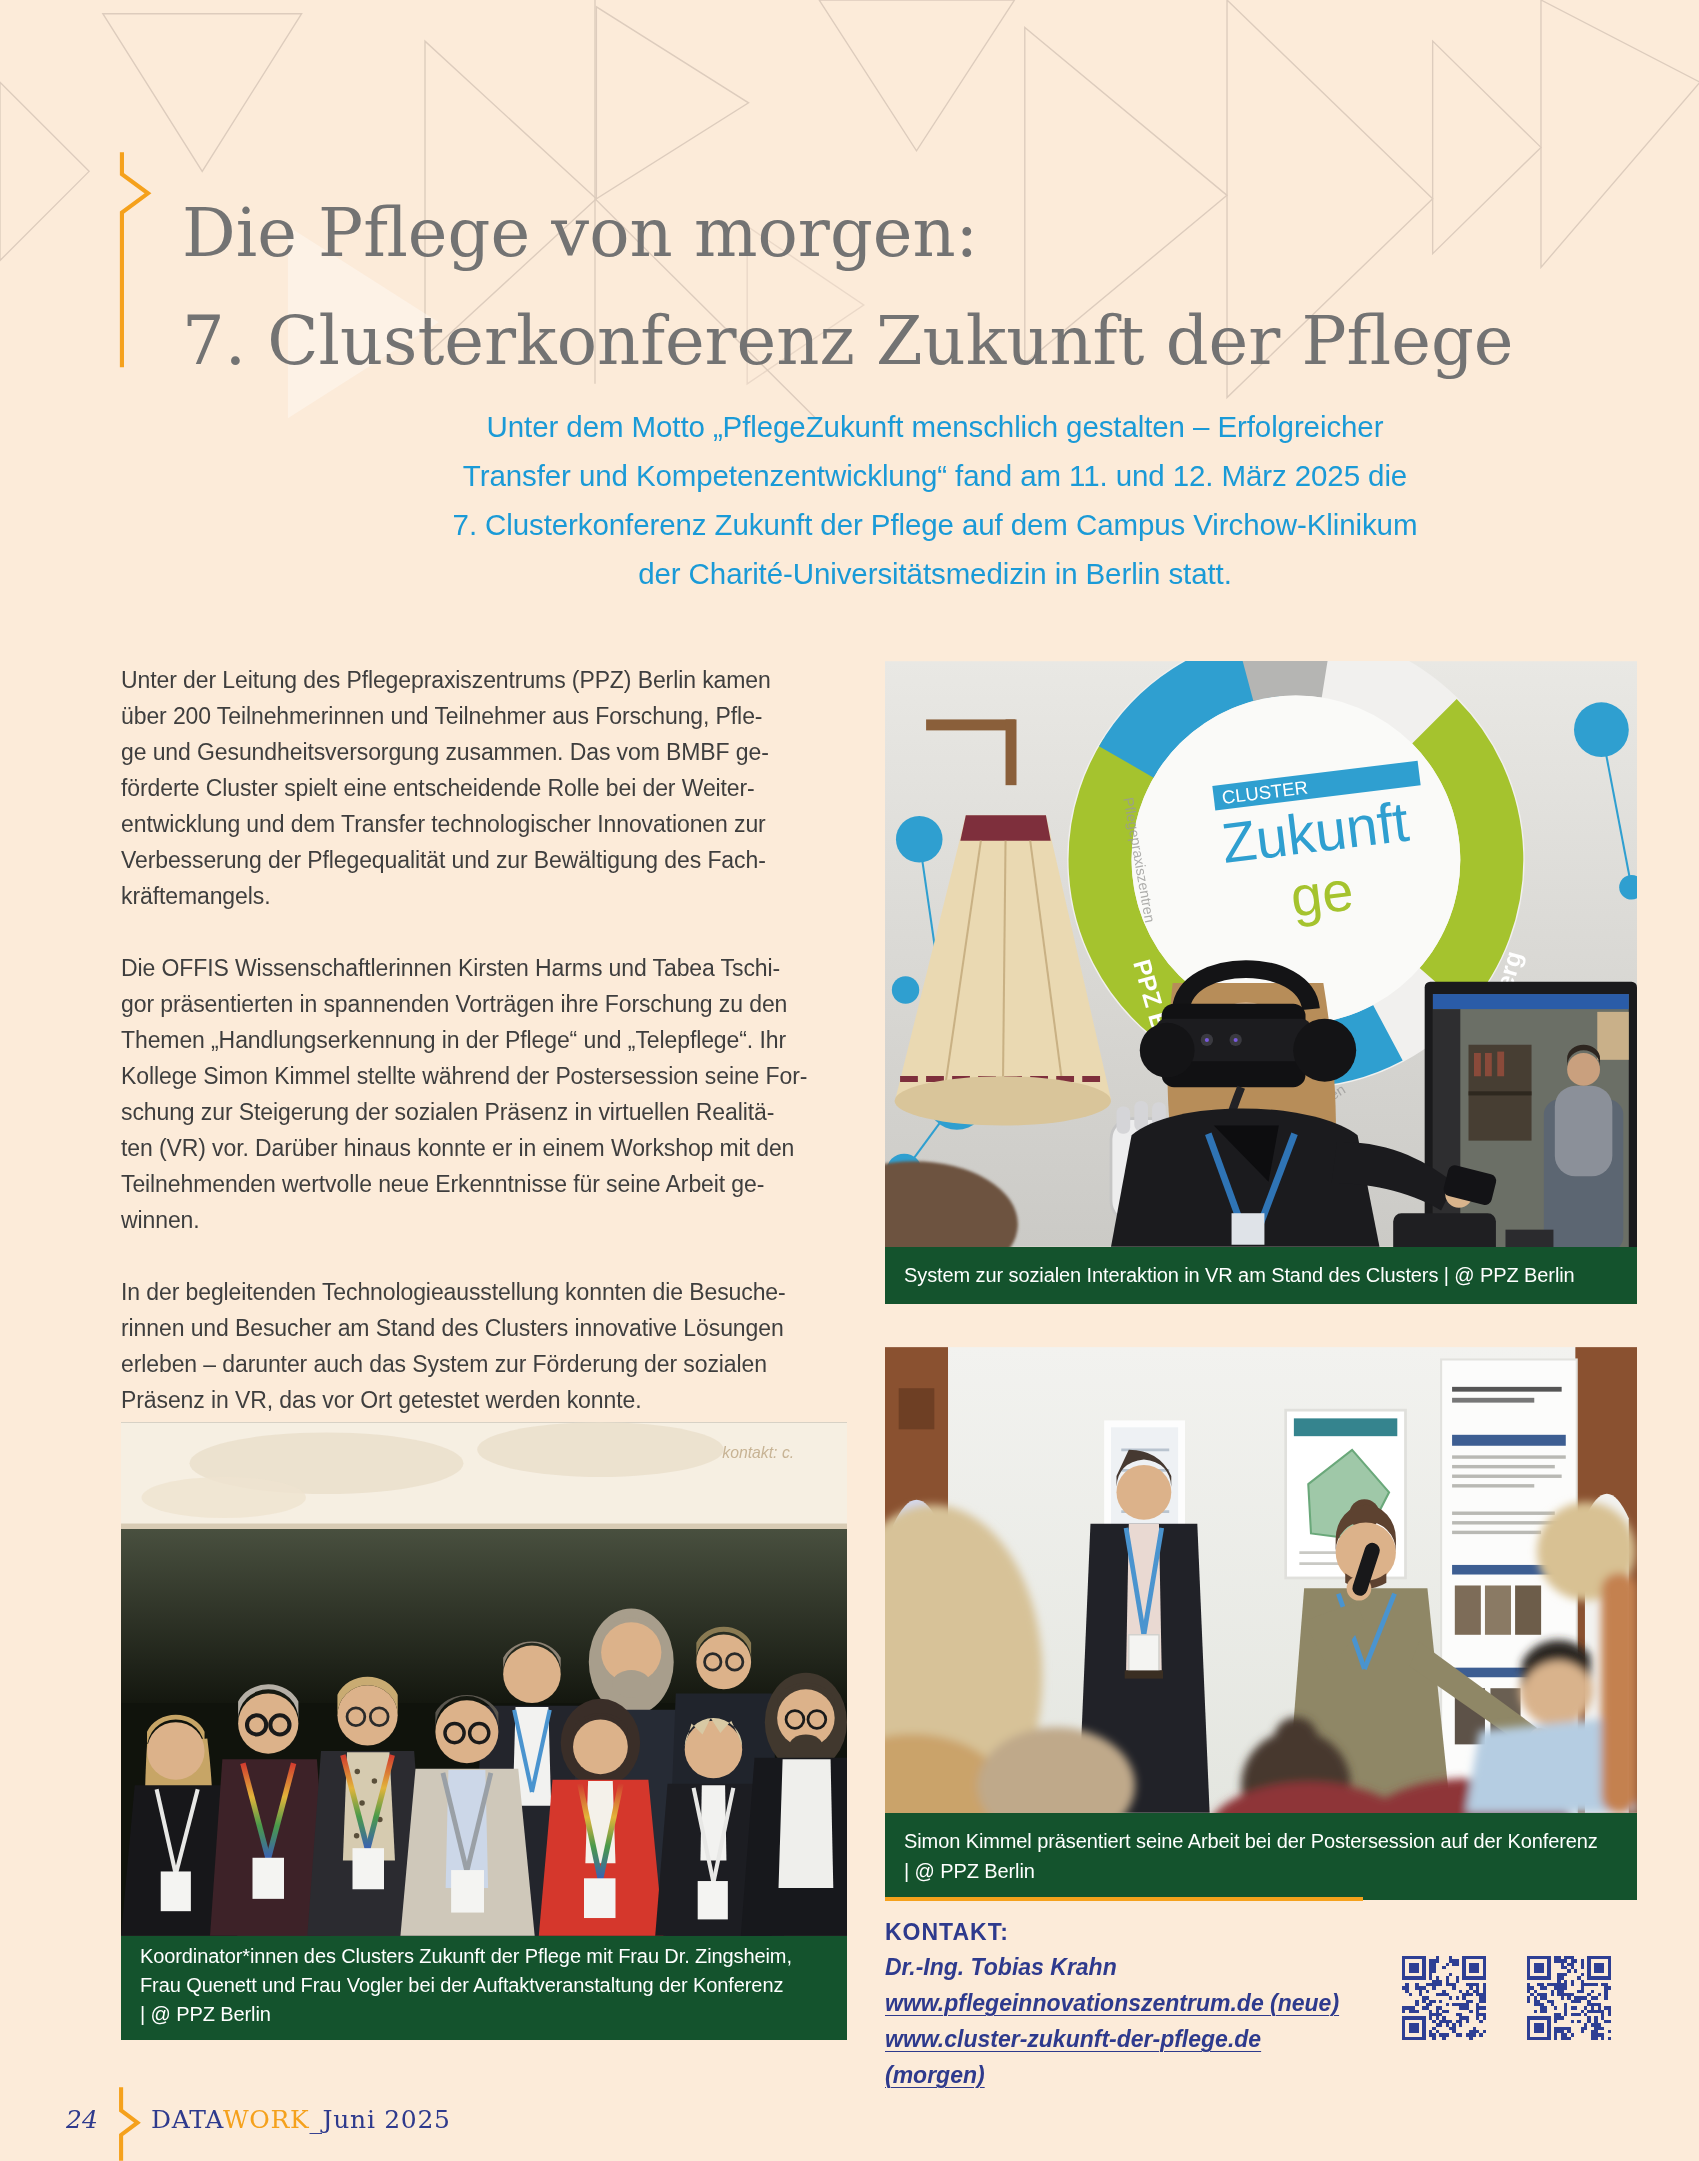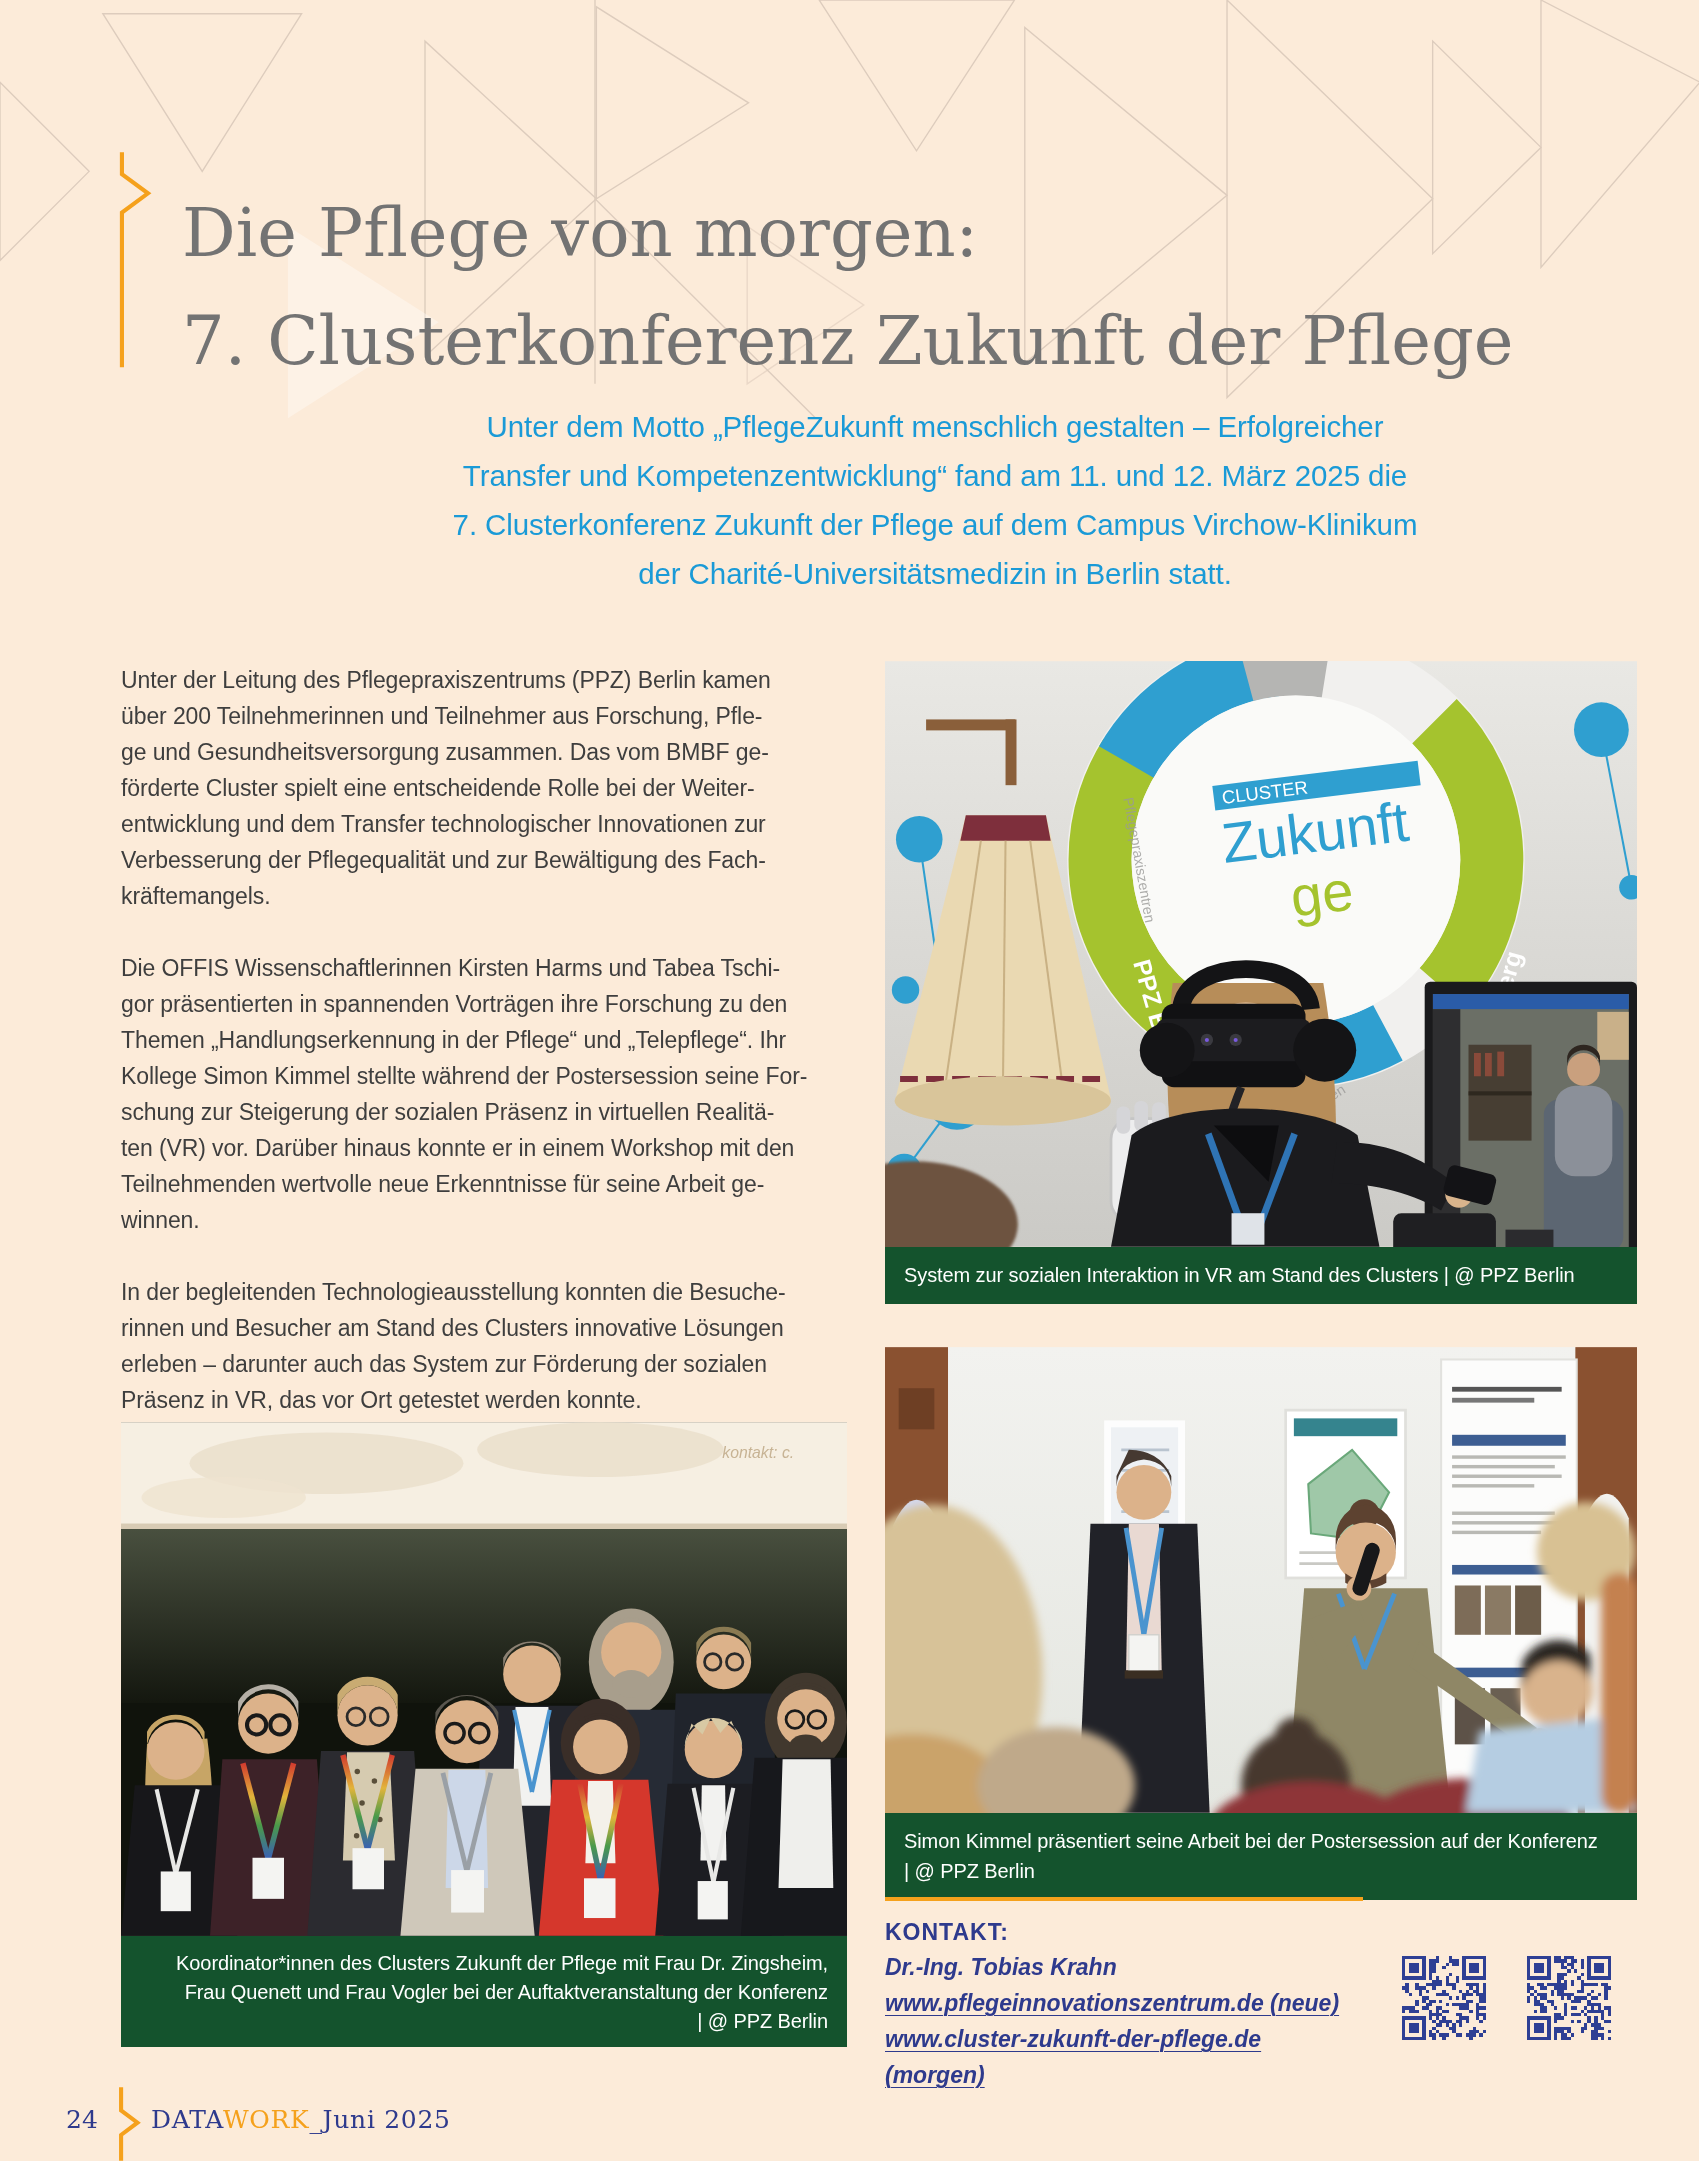--- a/index.html
+++ b/index.html
@@ -11,36 +11,36 @@
     font-size:67px;line-height:108px;color:#737373;white-space:pre-line;font-weight:400;}
   .intro{position:absolute;left:373px;top:402px;width:1124px;font-size:29.5px;line-height:49px;
     color:#1a9ad7;white-space:pre-line;letter-spacing:-0.1px;text-align:center;}
   .article{position:absolute;left:121px;top:662px;width:739px;color:#3e3e3e;font-size:23px;
     line-height:36px;letter-spacing:-0.1px;}
   .article p{margin:0 0 36px 0;white-space:pre-line;}
   .photo{position:absolute;display:block;}
   .photo svg{display:block;}
   .caption{background:#14532d;color:#ffffff;font-size:20px;line-height:30px;
     padding:13px 19px 14.4px 19px;white-space:pre-line;letter-spacing:-0.1px;}
-  .caption.three{padding:13px 19px 11px 19px;line-height:29px;text-align:right;}
+  .caption.three{padding:6px 19px 11px 19px;line-height:29px;}
   .photo-vr{left:885px;top:661px;width:752px;}
   .photo-poster{left:885px;top:1347px;width:752px;}
   .photo-group{left:121px;top:1422px;width:726px;}
   .contact{position:absolute;left:885px;top:1897px;width:480px;color:#2e3a8d;}
   .contact-rule{width:478px;height:4.1px;background:#f5a11c;margin-bottom:13.7px;}
   .contact-heading{font-size:23px;font-weight:bold;letter-spacing:1px;line-height:34px;}
   .contact-name{font-size:23px;font-weight:bold;font-style:italic;line-height:36px;}
   .contact-link{font-size:23px;font-weight:bold;font-style:italic;line-height:36px;
     text-decoration:underline;text-decoration-thickness:1.4px;text-underline-offset:4.1px;color:#2e3a8d;cursor:pointer;}
   .qr{position:absolute;width:84px;height:84px;}
   .qr svg{width:100%;height:100%;}
   .qr1{left:1402px;top:1956px;}
   .qr2{left:1527px;top:1956px;}
   .footer-number{position:absolute;left:66px;top:2105px;font-family:"DejaVu Serif",serif;
-    font-size:25px;color:#2e3a8d;}
+    font-size:25px;color:#2e3a8d;font-style:italic;}
   .footer-bracket{position:absolute;left:117px;top:2087px;width:30px;height:74px;}
   .footer-brand{position:absolute;left:151px;top:2105px;font-family:"DejaVu Serif",serif;
     font-size:25px;color:#2e3a8d;letter-spacing:0.7px;}
   .footer-brand .work{color:#f5a11c;}
 </style>
 </head>
 <body>
 
 <div class="page">
 

